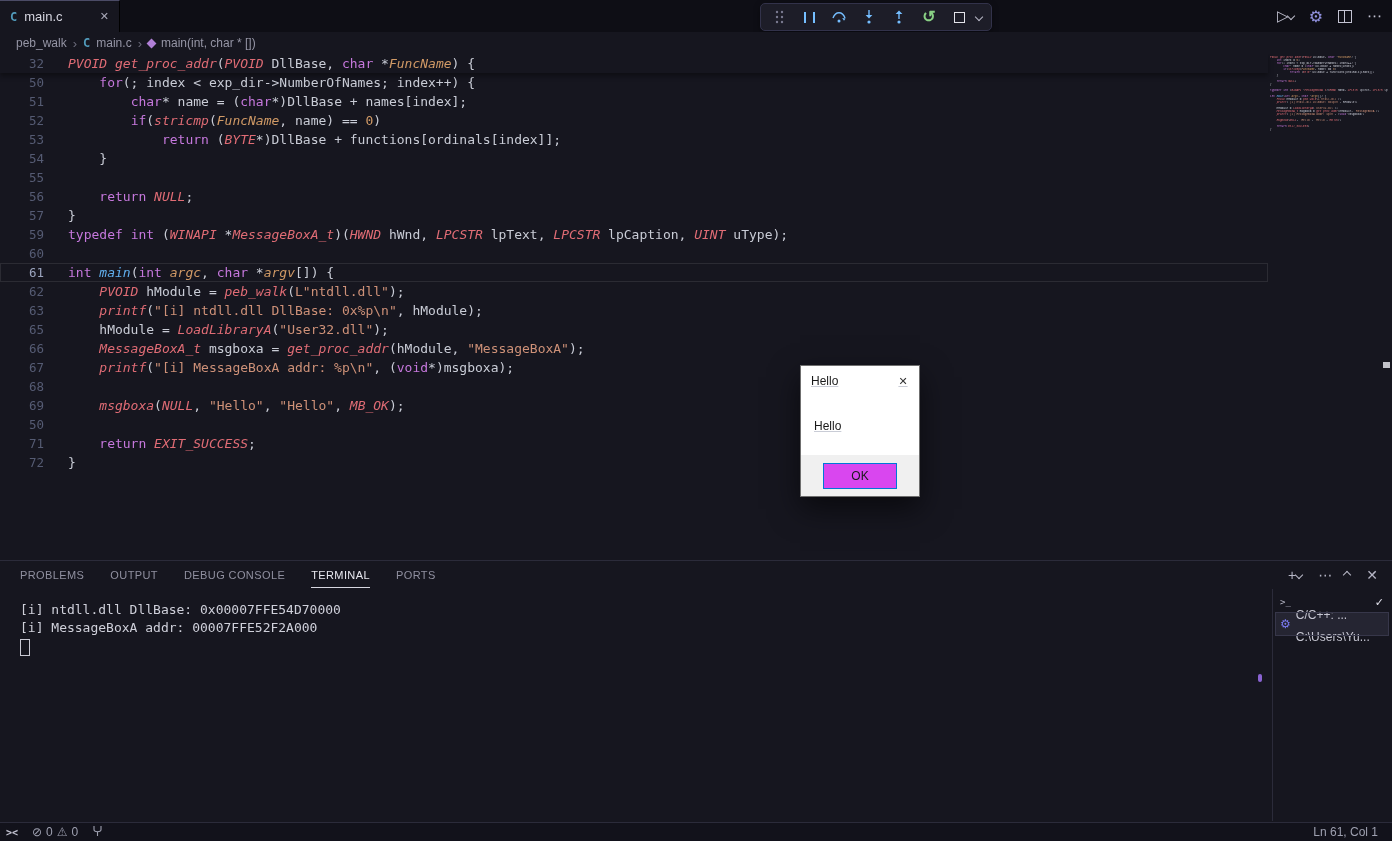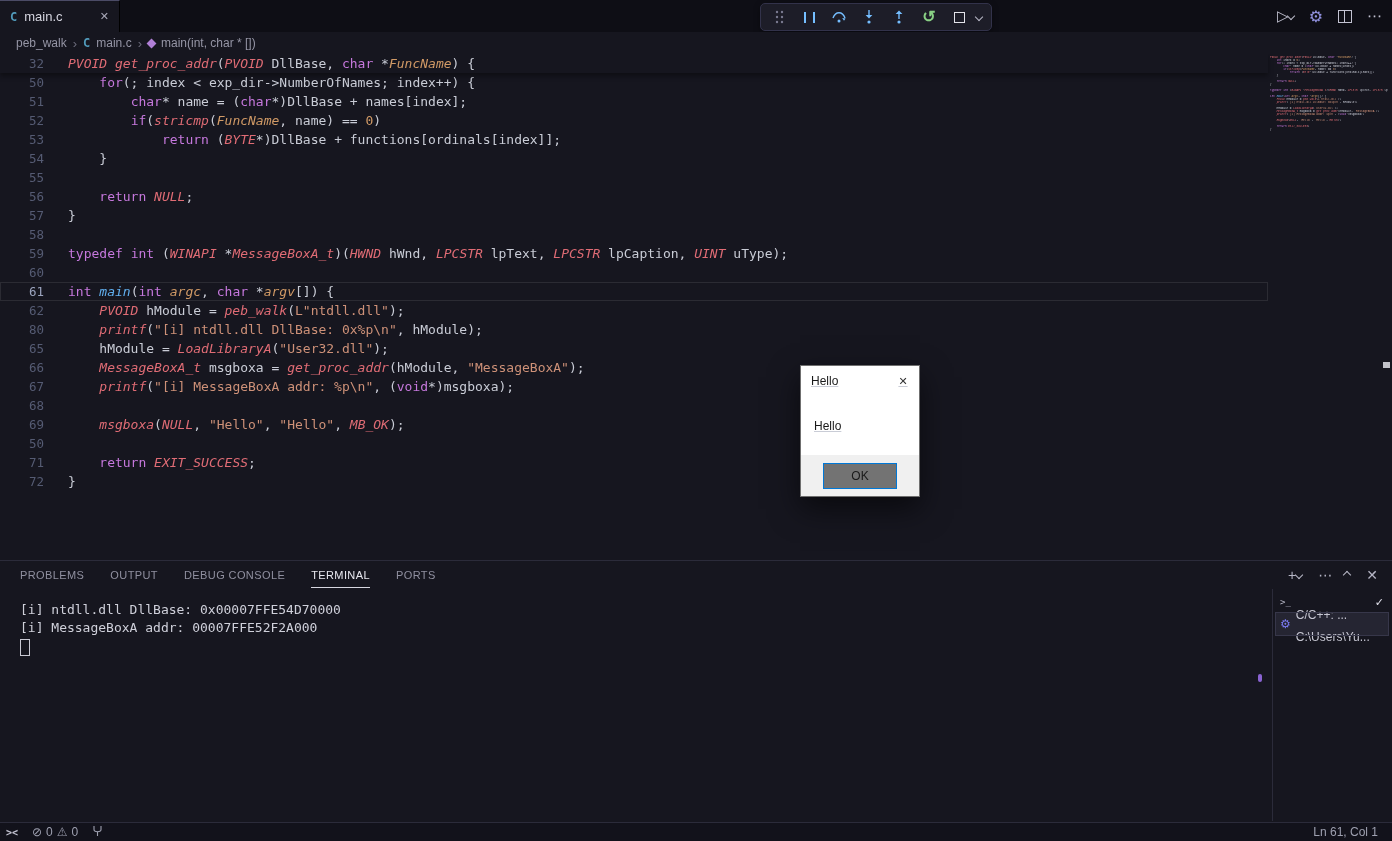--- a/index.html
+++ b/index.html
@@ -60,21 +60,21 @@
   .mm-scale{transform:scale(0.25);transform-origin:top left;width:470px;}
   .mm-line{height:12px;line-height:12px;white-space:pre;font-family:"DejaVu Sans Mono","Liberation Mono",monospace;font-size:11px;overflow:hidden;}
   .ov-marker{position:absolute;right:2px;top:308px;width:7px;height:6px;background:rgba(224,224,232,.85);}
   
   .dialog{position:absolute;left:800px;top:365px;width:120px;height:132px;background:#ffffff;border:1px solid #6f6f6f;box-sizing:border-box;box-shadow:0 12px 28px rgba(0,0,0,.55);z-index:50;font-family:"Liberation Sans",sans-serif;text-decoration:underline;}
   .dlg-title{height:30px;display:flex;align-items:center;background:#fff;}
   .dlg-title-text{font-size:12px;color:#1a1a1a;padding-left:10px;flex:1;}
   .dlg-close{width:32px;height:30px;display:flex;align-items:center;justify-content:center;font-size:11px;color:#333;cursor:pointer;}
   .dlg-body{height:60px;background:#fff;font-size:12px;color:#1a1a1a;padding-left:13px;display:flex;align-items:center;}
   .dlg-footer{position:absolute;left:0;bottom:0;width:100%;height:41px;background:#f0f0f0;display:flex;align-items:center;justify-content:center;}
-  .dlg-ok{width:72px;height:24px;background:#737373;border:1px solid #0078d7;font-size:12px;color:#1a1a1a;display:flex;align-items:center;justify-content:center;cursor:pointer;}
+  .dlg-ok{width:72px;height:24px;background:#d946ef;border:1px solid #0078d7;font-size:12px;color:#1a1a1a;display:flex;align-items:center;justify-content:center;cursor:pointer;}
   
   .panel{position:absolute;left:0;top:560px;width:1392px;height:262px;background:#16161f;border-top:1px solid #2b2b3a;box-sizing:border-box;}
   .panel-header{position:absolute;left:0;top:0;width:100%;height:28px;display:flex;align-items:center;}
   .panel-tabs{display:flex;gap:26px;padding-left:20px;}
   .panel-tab{font-size:11px;letter-spacing:.4px;color:#9090a0;padding:6px 0;cursor:pointer;}
   .panel-tab.active{color:#e8e8f0;border-bottom:1px solid #d7d7e0;}
   .panel-actions{position:absolute;right:14px;top:0;height:28px;display:flex;align-items:center;gap:16px;color:#b5b5c5;}
   .panel-actions .icon{font-size:14px;display:flex;align-items:center;gap:4px;cursor:pointer;}
   .terminal{position:absolute;left:20px;top:40px;font-family:"DejaVu Sans Mono","Liberation Mono",monospace;font-size:13px;color:#cfd0da;}
   .term-line{height:18px;line-height:18px;white-space:pre;}
@@ -182,26 +182,25 @@
   <div class="code-area">
       <div class="code-row"><span class="ln">49</span><span class="code"><span class="tk-pl">    </span><span class="tk-kw">int</span><span class="tk-pl"> index = </span><span class="tk-nu">0</span><span class="tk-pl">;</span></span></div>
       <div class="code-row"><span class="ln">50</span><span class="code"><span class="tk-pl">    </span><span class="tk-kw">for</span><span class="tk-pl">(; index &lt; exp_dir-&gt;NumberOfNames; index++) {</span></span></div>
       <div class="code-row"><span class="ln">51</span><span class="code"><span class="tk-pl">        </span><span class="tk-kw">char</span><span class="tk-pl">* name = (</span><span class="tk-kw">char</span><span class="tk-pl">*)DllBase + names[index];</span></span></div>
       <div class="code-row"><span class="ln">52</span><span class="code"><span class="tk-pl">        </span><span class="tk-kw">if</span><span class="tk-pl">(</span><span class="tk-fn">stricmp</span><span class="tk-pl">(</span><span class="tk-va">FuncName</span><span class="tk-pl">, name) == </span><span class="tk-nu">0</span><span class="tk-pl">)</span></span></div>
       <div class="code-row"><span class="ln">53</span><span class="code"><span class="tk-pl">            </span><span class="tk-kw">return</span><span class="tk-pl"> (</span><span class="tk-ty">BYTE</span><span class="tk-pl">*)DllBase + functions[ordinals[index]];</span></span></div>
       <div class="code-row"><span class="ln">54</span><span class="code"><span class="tk-pl">    }</span></span></div>
       <div class="code-row"><span class="ln">55</span><span class="code">&nbsp;</span></div>
       <div class="code-row"><span class="ln">56</span><span class="code"><span class="tk-pl">    </span><span class="tk-kw">return</span><span class="tk-pl"> </span><span class="tk-ct">NULL</span><span class="tk-pl">;</span></span></div>
       <div class="code-row"><span class="ln">57</span><span class="code"><span class="tk-pl">}</span></span></div>
-      <div class="code-row"><span class="ln">58</span><span class="code">&nbsp;</span></div>
       <div class="code-row"><span class="ln">59</span><span class="code"><span class="tk-kw">typedef</span><span class="tk-pl"> </span><span class="tk-kw">int</span><span class="tk-pl"> (</span><span class="tk-ty">WINAPI</span><span class="tk-pl"> *</span><span class="tk-ty">MessageBoxA_t</span><span class="tk-pl">)(</span><span class="tk-ty">HWND</span><span class="tk-pl"> hWnd, </span><span class="tk-ty">LPCSTR</span><span class="tk-pl"> lpText, </span><span class="tk-ty">LPCSTR</span><span class="tk-pl"> lpCaption, </span><span class="tk-ty">UINT</span><span class="tk-pl"> uType);</span></span></div>
       <div class="code-row"><span class="ln">60</span><span class="code">&nbsp;</span></div>
       <div class="code-row current"><span class="ln">61</span><span class="code"><span class="tk-kw">int</span><span class="tk-pl"> </span><span class="tk-fd">main</span><span class="tk-pl">(</span><span class="tk-kw">int</span><span class="tk-pl"> </span><span class="tk-va">argc</span><span class="tk-pl">, </span><span class="tk-kw">char</span><span class="tk-pl"> *</span><span class="tk-va">argv</span><span class="tk-pl">[]) {</span></span></div>
       <div class="code-row"><span class="ln">62</span><span class="code"><span class="tk-pl">    </span><span class="tk-ty">PVOID</span><span class="tk-pl"> hModule = </span><span class="tk-fn">peb_walk</span><span class="tk-pl">(</span><span class="tk-st">L"ntdll.dll"</span><span class="tk-pl">);</span></span></div>
-      <div class="code-row"><span class="ln">80</span><span class="code"><span class="tk-pl">    </span><span class="tk-fn">printf</span><span class="tk-pl">(</span><span class="tk-st">"[i] ntdll.dll DllBase: 0x%p\n"</span><span class="tk-pl">, hModule);</span></span></div>
+      <div class="code-row"><span class="ln">63</span><span class="code"><span class="tk-pl">    </span><span class="tk-fn">printf</span><span class="tk-pl">(</span><span class="tk-st">"[i] ntdll.dll DllBase: 0x%p\n"</span><span class="tk-pl">, hModule);</span></span></div>
       <div class="code-row"><span class="ln">65</span><span class="code"><span class="tk-pl">    hModule = </span><span class="tk-fn">LoadLibraryA</span><span class="tk-pl">(</span><span class="tk-st">"User32.dll"</span><span class="tk-pl">);</span></span></div>
       <div class="code-row"><span class="ln">66</span><span class="code"><span class="tk-pl">    </span><span class="tk-ty">MessageBoxA_t</span><span class="tk-pl"> msgboxa = </span><span class="tk-fn">get_proc_addr</span><span class="tk-pl">(hModule, </span><span class="tk-st">"MessageBoxA"</span><span class="tk-pl">);</span></span></div>
       <div class="code-row"><span class="ln">67</span><span class="code"><span class="tk-pl">    </span><span class="tk-fn">printf</span><span class="tk-pl">(</span><span class="tk-st">"[i] MessageBoxA addr: %p\n"</span><span class="tk-pl">, (</span><span class="tk-kw">void</span><span class="tk-pl">*)msgboxa);</span></span></div>
       <div class="code-row"><span class="ln">68</span><span class="code">&nbsp;</span></div>
       <div class="code-row"><span class="ln">69</span><span class="code"><span class="tk-pl">    </span><span class="tk-fn">msgboxa</span><span class="tk-pl">(</span><span class="tk-ct">NULL</span><span class="tk-pl">, </span><span class="tk-st">"Hello"</span><span class="tk-pl">, </span><span class="tk-st">"Hello"</span><span class="tk-pl">, </span><span class="tk-ct">MB_OK</span><span class="tk-pl">);</span></span></div>
       <div class="code-row"><span class="ln">50</span><span class="code">&nbsp;</span></div>
       <div class="code-row"><span class="ln">71</span><span class="code"><span class="tk-pl">    </span><span class="tk-kw">return</span><span class="tk-pl"> </span><span class="tk-ct">EXIT_SUCCESS</span><span class="tk-pl">;</span></span></div>
       <div class="code-row"><span class="ln">72</span><span class="code"><span class="tk-pl">}</span></span></div>
     </div>
   <div class="sticky">

